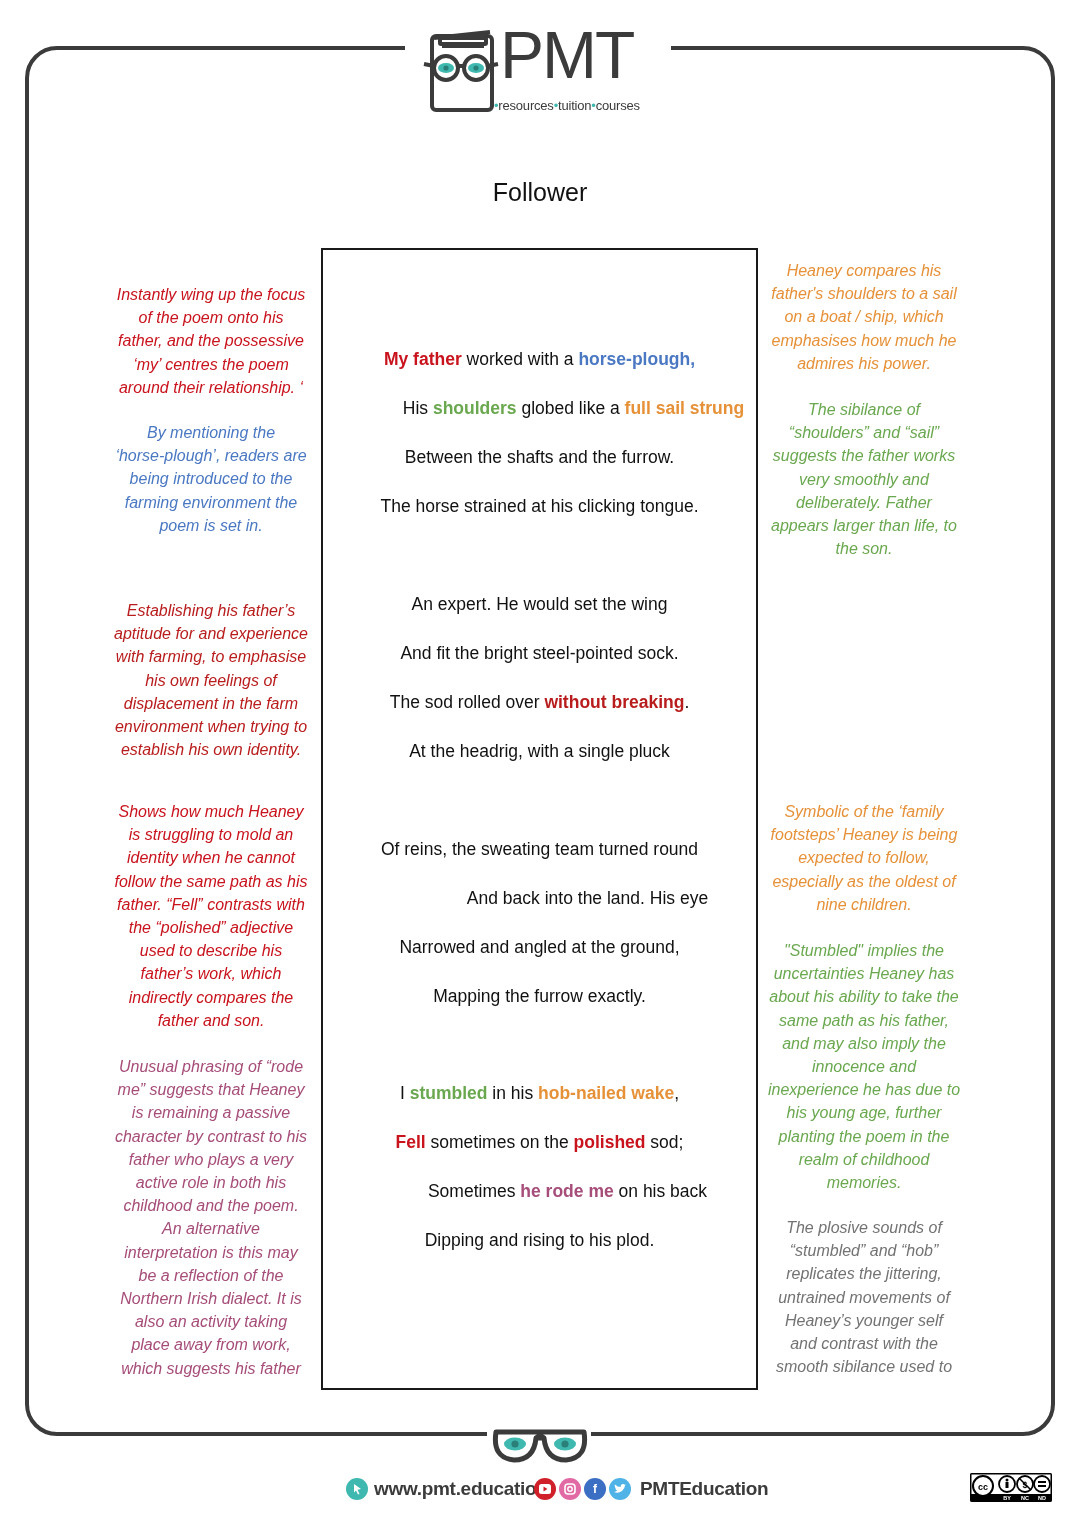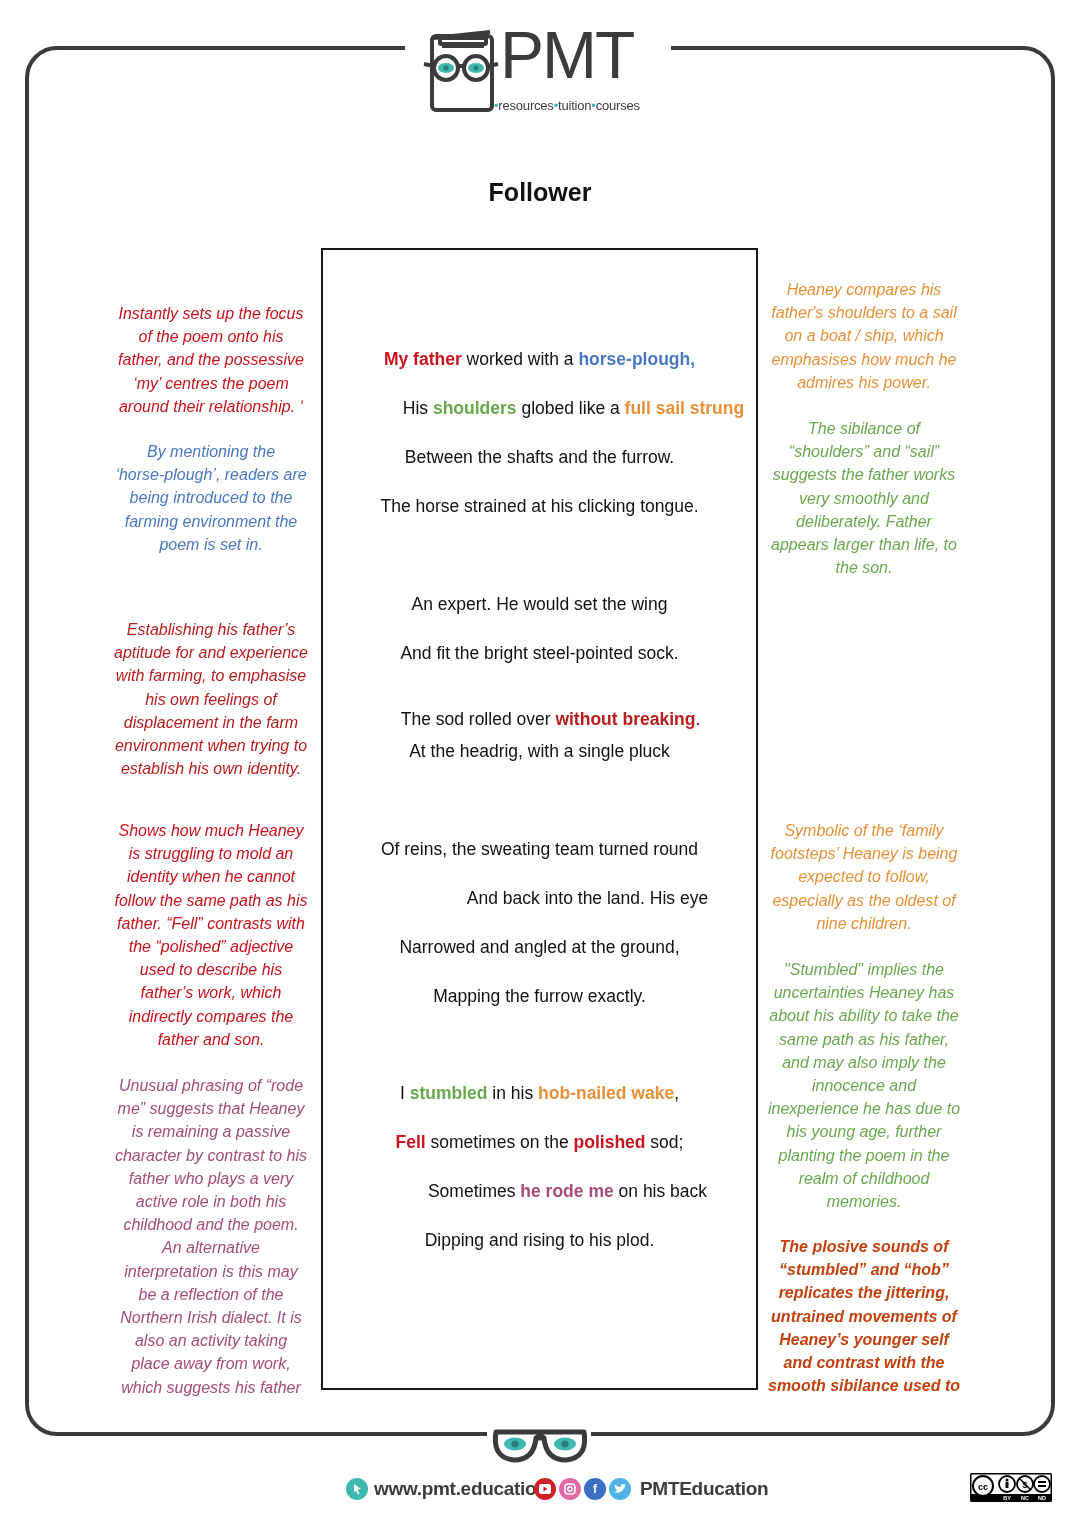--- a/index.html
+++ b/index.html
@@ -22,43 +22,43 @@
     position: absolute; left: 500px; top: 22px; font-size: 66px; letter-spacing: -2px;
     color: #3b3b3b; font-family: "Liberation Sans", sans-serif; font-weight: 400; line-height: 1;
   }
   .logo-tagline {
     position: absolute; left: 494px; top: 98px; font-size: 13px; color: #3b3b3b;
     font-family: "Liberation Sans Narrow", "Liberation Sans", sans-serif; letter-spacing: -0.2px;
   }
   .logo-tagline .dot { color: #3fb9b0; }
   .title {
     position: absolute; left: 0; right: 0; top: 178px; text-align: center;
-    font-size: 25px; font-weight: 700;
+    font-size: 25px; font-weight: 400;
   }
   .poem-box {
     position: absolute; left: 321px; top: 248px; width: 437px; height: 1142px;
     box-sizing: border-box; border: 2px solid #1a1a1a;
   }
   .line {
     position: absolute; left: 321px; width: 437px; text-align: center; font-size: 17.5px;
     line-height: 22px; white-space: nowrap;
   }
   .line b { font-weight: 700; }
   .note {
-    position: absolute; text-align: center; font-style: italic; font-size: 16px; line-height: 23.2px; margin-top: 19px;
+    position: absolute; text-align: center; font-style: italic; font-size: 16px; line-height: 23.2px;
   }
   .note.left { left: 108px; width: 206px; }
   .note.right { left: 762px; width: 204px; }
   .c-red { color: #c9131d; }
   .c-blue { color: #4a78c2; }
   .c-green { color: #6aa84f; }
   .c-orange { color: #e69138; }
   .c-purple { color: #b91c1c; }
   .c-pink { color: #a64d79; }
-  .c-black { color: #c2410c; font-weight: 700; }
+  .c-black { color: #737373; font-weight: 400; }
   .footer-url {
     position: absolute; left: 346px; top: 1476px; height: 26px; display: flex; align-items: center; gap: 6px;
   }
   .footer-url span.t, .footer-social span.t {
     font-family: "Liberation Sans Narrow", "Liberation Sans", sans-serif; font-size: 19px; color: #3b3b3b; font-weight: 700; letter-spacing: -0.3px;
   }
   .footer-social { position: absolute; left: 534px; top: 1476px; height: 26px; display: flex; align-items: center; gap: 3px; }
   .circ { width: 22px; height: 22px; border-radius: 50%; display: inline-flex; align-items: center; justify-content: center; color: #fff; font-size: 12px; font-weight: 700; }
   .cc {
     position: absolute; left: 970px; top: 1473px; width: 82px; height: 29px; background: #000; border-radius: 2px;
@@ -98,34 +98,34 @@
 <div class="title">Follower</div>
 
 <div class="poem-box"></div>
 <div id="poem-lines">
     <div class="line" style="top: 348px;"><b class="c-red">My father</b><span> worked with a </span><b class="c-blue">horse-plough,</b></div>
     <div class="line" style="top: 397px; margin-left: 34px;"><span>His </span><b class="c-green">shoulders</b><span> globed like a </span><b class="c-orange">full sail strung</b></div>
     <div class="line" style="top: 446px;"><span>Between the shafts and the furrow.</span></div>
     <div class="line" style="top: 495px;"><span>The horse strained at his clicking tongue.</span></div>
     <div class="line" style="top: 593px;"><span>An expert. He would set the wing</span></div>
     <div class="line" style="top: 642px;"><span>And fit the bright steel-pointed sock.</span></div>
-    <div class="line" style="top: 708px; padding-left: 11px;"><span>The sod rolled over </span><b class="c-purple">without breaking</b><span>.</span></div>
+    <div class="line" style="top: 691px;"><span>The sod rolled over </span><b class="c-purple">without breaking</b><span>.</span></div>
     <div class="line" style="top: 740px;"><span>At the headrig, with a single pluck</span></div>
     <div class="line" style="top: 838px;"><span>Of reins, the sweating team turned round</span></div>
     <div class="line" style="top: 887px; padding-left: 48px;"><span>And back into the land. His eye</span></div>
     <div class="line" style="top: 936px;"><span>Narrowed and angled at the ground,</span></div>
     <div class="line" style="top: 985px;"><span>Mapping the furrow exactly.</span></div>
     <div class="line" style="top: 1082px;"><span>I </span><b class="c-green">stumbled</b><span> in his </span><b class="c-orange">hob-nailed wake</b><span>,</span></div>
     <div class="line" style="top: 1131px;"><b class="c-red">Fell</b><span> sometimes on the </span><b class="c-red">polished</b><span> sod;</span></div>
     <div class="line" style="top: 1180px; padding-left: 28px;"><span>Sometimes </span><b class="c-pink">he rode me</b><span> on his back</span></div>
     <div class="line" style="top: 1229px;"><span>Dipping and rising to his plod.</span></div>
   </div>
 <div id="notes">
     <div class="note left c-red" style="top: 283px;">
-      <div>Instantly sets up the focus</div>
+      <div>Instantly wing up the focus</div>
       <div>of the poem onto his</div>
       <div>father, and the possessive</div>
       <div>‘my’ centres the poem</div>
       <div>around their relationship. ‘</div>
     </div>
     <div class="note left c-blue" style="top: 421px;">
       <div>By mentioning the</div>
       <div>‘horse-plough’, readers are</div>
       <div>being introduced to the</div>
       <div>farming environment the</div>

